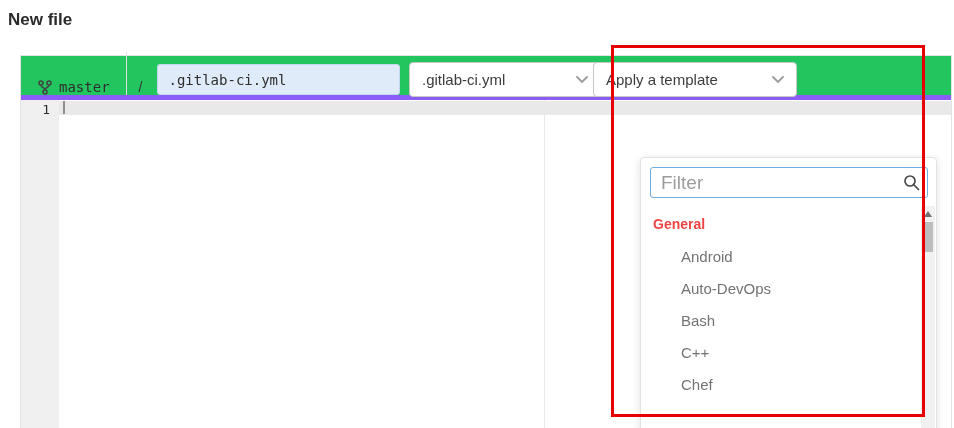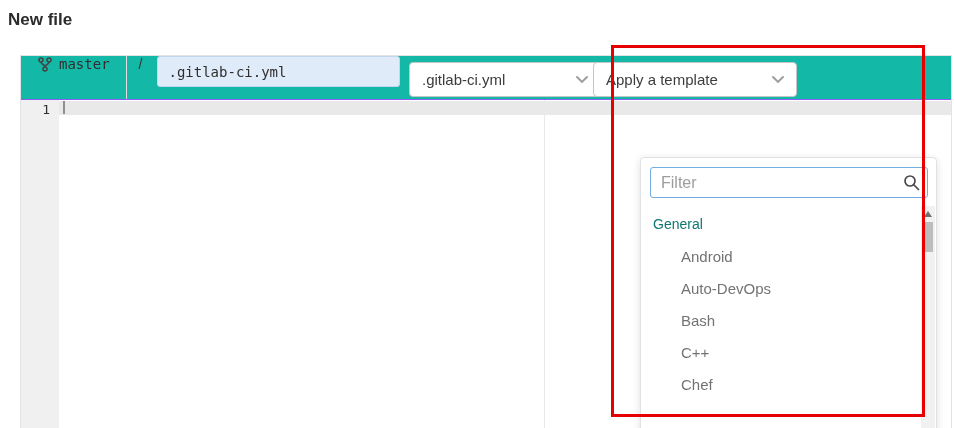--- a/index.html
+++ b/index.html
@@ -15,22 +15,22 @@
     font-size:17px; font-weight:bold; color:#2b2b2b;
   }
 
   
   .editor-box {
     position:absolute; left:20px; top:55px; width:932px; height:373px;
     border:1px solid #e3e3e3; border-bottom:none; background:#fff;
   }
   .toolbar {
     position:absolute; left:0; top:0; width:100%; height:44px;
-    background:#14b8a6; border-bottom:1px solid #8b5cf6;
-    display:flex; align-items:flex-start;
+    background:#22c55e; border-bottom:5px solid #8b5cf6;
+    display:flex; align-items:flex-end;
   }
   .branch-wrap { display:flex; align-items:center; margin-left:17px; }
   .branch-icon { width:14px; height:15px; margin-right:7px; flex:none; }
   .branch-name {
     font-family:"DejaVu Sans Mono", monospace; font-size:14px; color:#2e2e2e;
   }
   .toolbar-divider {
     width:1px; height:43px; background:#e0e0e0; margin-left:16px; flex:none;
   }
   .path-sep { margin-left:12px; font-size:14px; color:#333; }
@@ -75,29 +75,29 @@
   .dropdown-panel {
     position:absolute; left:619px; top:101px; width:297px; height:309px;
     background:#fff; border:1px solid #e2e2e2; border-radius:4px;
     box-shadow:0 2px 8px rgba(0,0,0,0.12);
     z-index:5;
   }
   .filter-input {
     position:absolute; left:9px; top:9px; width:278px; height:31px;
     border:1px solid #6fade2; border-radius:3px; background:#fff;
     font-family:"Liberation Sans", sans-serif;
-    font-size:16px; color:#444; padding:0 34px 0 10px; outline:none;
+    font-size:19px; color:#444; padding:0 34px 0 10px; outline:none;
   }
   .filter-input::placeholder { color:#9d9d9d; opacity:1; }
   .search-icon { position:absolute; left:262px; top:16px; width:17px; height:17px; z-index:6; }
 
   .template-list { position:absolute; left:12px; top:50px; width:260px; }
   .group-label {
     height:32px; display:flex; align-items:center;
-    font-size:14px; font-weight:normal; color:#0f766e;
+    font-size:14px; font-weight:bold; color:#ef4444;
   }
   .template-item {
     height:32px; display:flex; align-items:center; padding-left:28px;
     font-size:15px; color:#737373; cursor:pointer;
   }
 
   
   .scrollbar-track {
     position:absolute; left:280px; top:48px; width:14px; height:254px;
     background:#f1f1f1;

